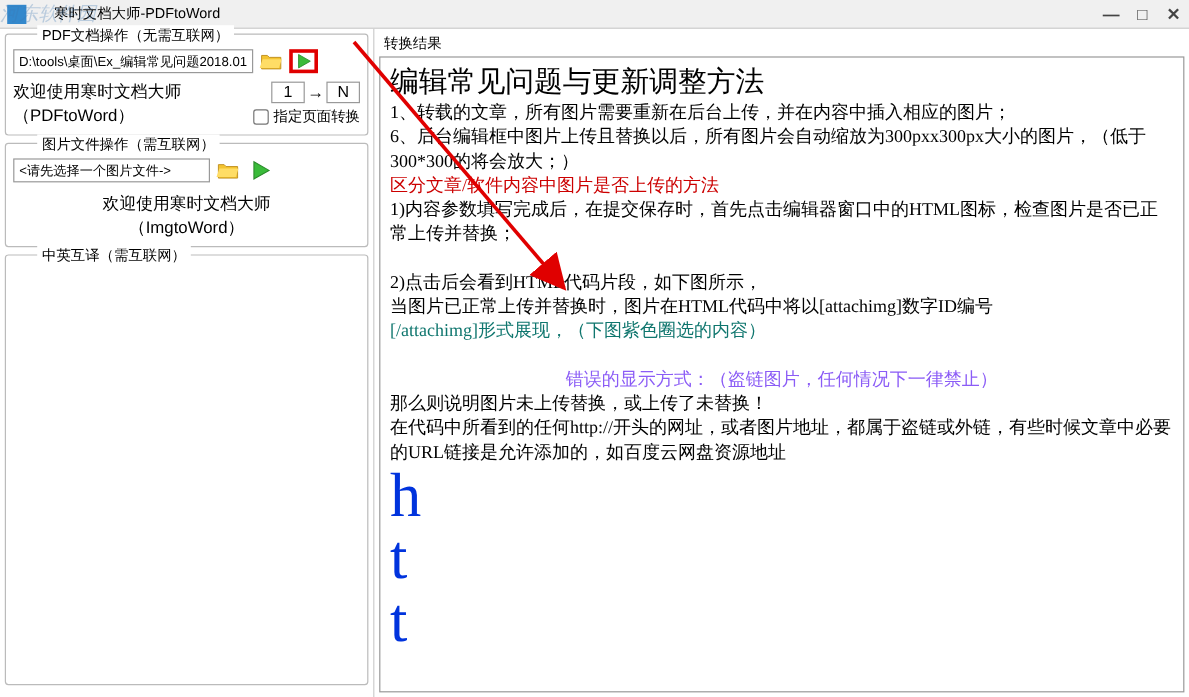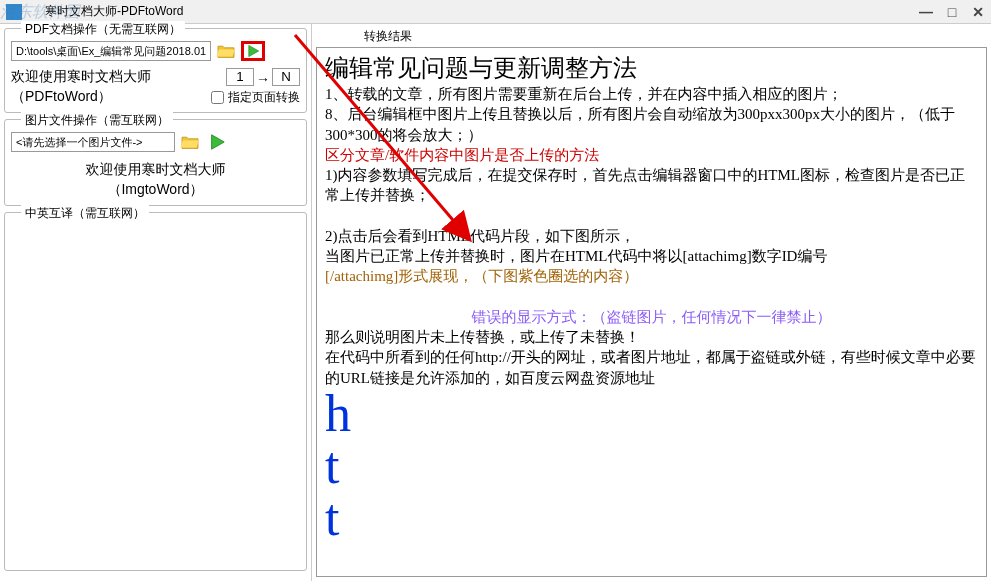--- a/index.html
+++ b/index.html
@@ -6,44 +6,44 @@
     body { font-family: "Microsoft YaHei", SimSun, sans-serif; font-size: 12px; background: #fff; width: 991px; height: 581px; overflow: hidden; position: relative; }
     .titlebar { height: 24px; background: #f0f0f0; border-bottom: 1px solid #ccc; display: flex; align-items: center; padding: 0 6px; gap: 18px; }
     .titlebar-icon { width: 16px; height: 16px; background: #3388cc; margin-right: 5px; }
     .titlebar-text { flex: 1; font-size: 12px; }
     .win-btns { display: flex; gap: 12px; }
     .win-btn { width: 14px; height: 14px; cursor: pointer; display: flex; align-items: center; justify-content: center; font-weight: bold; color: #444; font-size: 14px; }
     .watermark { position: absolute; top: 2px; left: 0; font-size: 16px; color: rgba(60,120,180,0.3); font-weight: normal; z-index: 100; font-style: italic; pointer-events: none; }
     .main { display: flex; height: calc(100% - 24px); }
     .left-panel { width: 312px; border-right: 1px solid #ccc; padding: 4px; display: flex; flex-direction: column; }
     .groupbox { border: 1px solid #bbb; border-radius: 3px; margin-bottom: 6px; padding: 6px; position: relative; }
-    .groupbox-title { position: absolute; top: -8px; left: 16px; background: #fff; padding: 0 4px; font-size: 12px; }
+    .groupbox-title { position: absolute; top: -8px; left: 26px; background: #fff; padding: 0 4px; font-size: 12px; }
     .file-row { display: flex; align-items: center; gap: 3px; margin-top: 6px; }
     .file-input { border: 1px solid #999; padding: 2px 4px; font-size: 11px; height: 20px; background: #fff; }
     .file-input.w1 { width: 200px; }
     .file-input.w2 { width: 164px; }
     .folder-icon { width: 24px; height: 20px; cursor: pointer; display: flex; align-items: center; justify-content: center; }
     .folder-icon svg { width: 20px; height: 16px; }
     .play-icon { width: 24px; height: 20px; cursor: pointer; display: flex; align-items: center; justify-content: center; }
     .play-icon svg { width: 18px; height: 18px; }
     .play-highlighted { border: 3px solid #e00000; padding: 2px; }
     .secondary-row { display: flex; align-items: center; gap: 4px; margin-top: 6px; font-size: 12px; }
     .page-input { width: 28px; border: 1px solid #999; text-align: center; height: 18px; }
     .arrow-sym { font-size: 14px; }
     .checkbox-row { display: flex; align-items: center; gap: 4px; }
     .welcome-text { text-align: center; font-size: 14px; margin-top: 8px; line-height: 1.4; }
     .footer-row { display: flex; align-items: center; gap: 4px; padding: 4px; font-size: 12px; }
     .lang-btn { background: linear-gradient(#4fd080,#2aa050); color: #fff; border: 1px solid #1a8040; border-radius: 3px; padding: 2px 8px; font-size: 11px; cursor: pointer; }
     .right-panel { flex: 1; display: flex; flex-direction: column; padding: 4px; position: relative; }
-    .result-label { font-size: 12px; margin-bottom: 2px; padding-left: 4px; margin-left: 44px; }
+    .result-label { font-size: 12px; margin-bottom: 2px; padding-left: 4px; }
     .result-box { flex: 1; border: 1px solid #999; padding: 4px 8px; overflow: hidden; position: relative; background: #fff; }
     .doc-title { font-size: 24px; font-family: Liberation Sans, sans-serif; }
     .doc-body { font-size: 15px; line-height: 1.35; font-family: SimSun, serif; }
     .red-text { color: #cc0000; }
-    .green-text { color: #a16207; }
+    .green-text { color: #0f766e; }
     .blue-text { color: #8b5cf6; text-align: center; }
     .big-blue { color: #0033dd; font-size: 52px; font-family: serif; line-height: 1.0; }
     .red-arrow { position: absolute; top: 30px; left: 290px; z-index: 50; pointer-events: none; }
   </style>
 </head>
 <body>
 
 <div class="watermark">河东软件园</div>
 
 <div class="titlebar">
@@ -122,21 +122,21 @@
 
 
   </div>
 
   <div class="right-panel">
     <div class="result-label">转换结果</div>
     <div class="result-box">
       <div class="doc-title">编辑常见问题与更新调整方法</div>
       <div class="doc-body">
         <div>1、转载的文章，所有图片需要重新在后台上传，并在内容中插入相应的图片；</div>
-        <div>8、后台编辑框中图片上传且替换以后，所有图片会自动缩放为300pxx300px大小的图片，（低于300*300的将会放大；）</div>
+        <div>6、后台编辑框中图片上传且替换以后，所有图片会自动缩放为300pxx300px大小的图片，（低于300*300的将会放大；）</div>
         <div class="red-text">区分文章/软件内容中图片是否上传的方法</div>
         <div>1)内容参数填写完成后，在提交保存时，首先点击编辑器窗口中的HTML图标，检查图片是否已正常上传并替换；</div>
         <br>
         <div>2)点击后会看到HTML代码片段，如下图所示，</div>
         <div>当图片已正常上传并替换时，图片在HTML代码中将以[attachimg]数字ID编号</div>
         <div class="green-text">[/attachimg]形式展现，（下图紫色圈选的内容）</div>
         <br>
         <div class="blue-text">错误的显示方式：（盗链图片，任何情况下一律禁止）</div>
         <div>那么则说明图片未上传替换，或上传了未替换！</div>
         <div>在代码中所看到的任何http://开头的网址，或者图片地址，都属于盗链或外链，有些时候文章中必要的URL链接是允许添加的，如百度云网盘资源地址</div>

